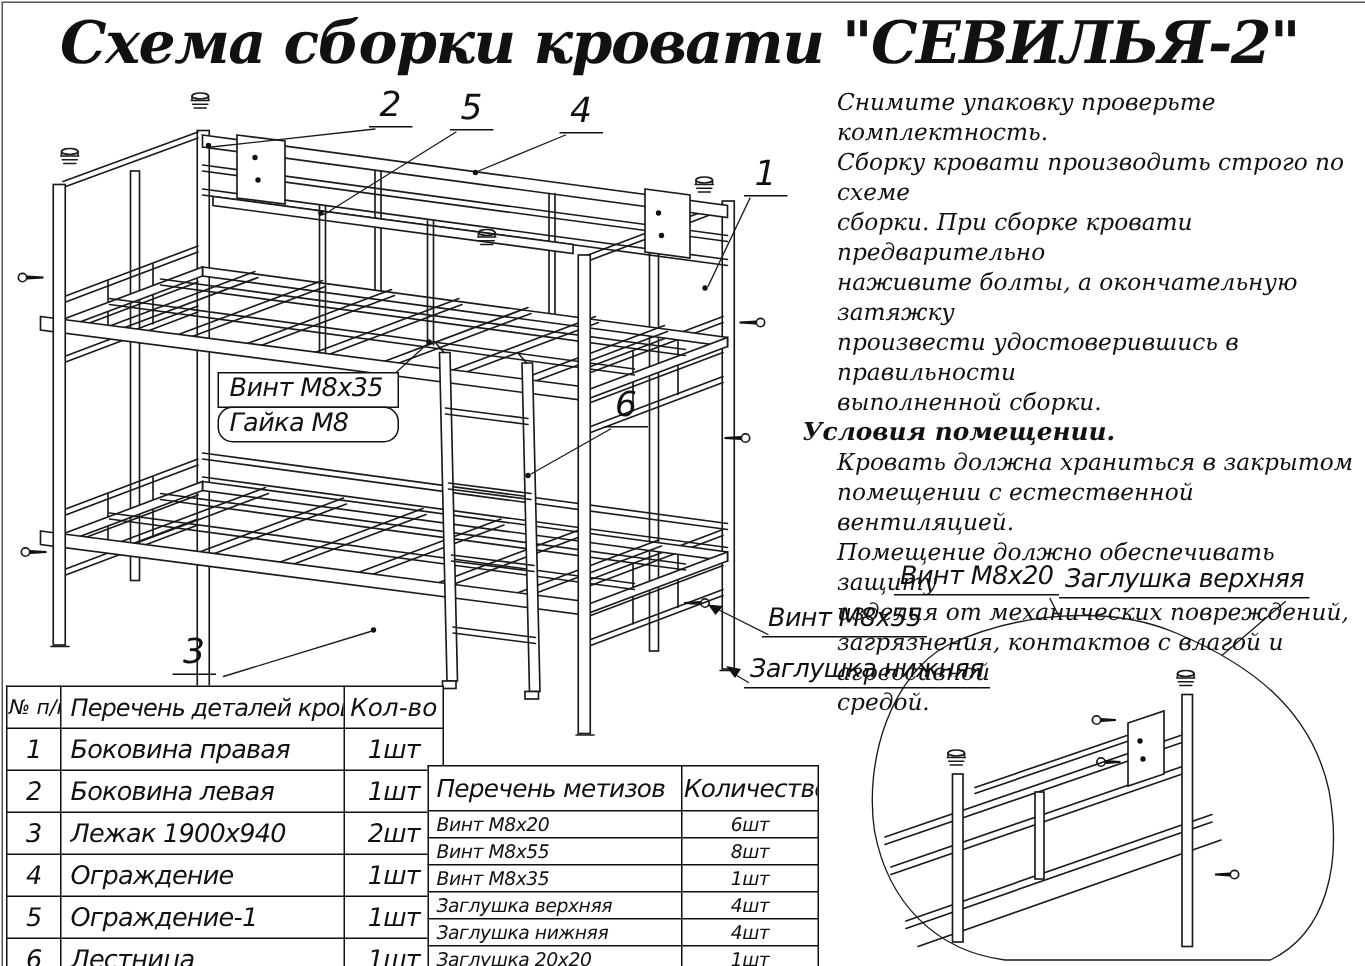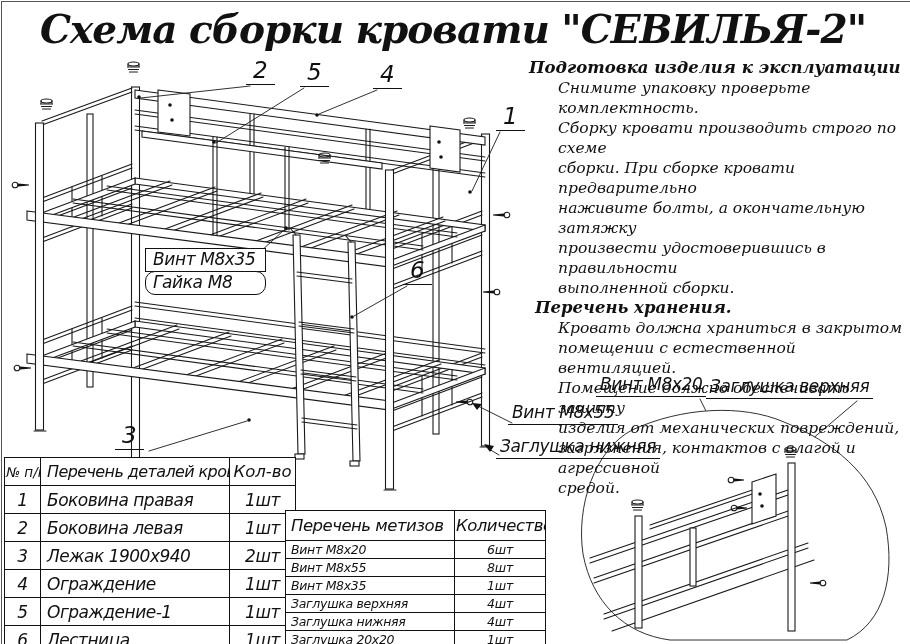--- a/index.html
+++ b/index.html
@@ -232,28 +232,27 @@
   <span class="callout" id="c3">3</span>
 
   <div class="boxlbl" id="box-m8x35">Винт М8х35</div>
   <div class="boxlbl" id="box-gaika">Гайка М8</div>
   <span class="lbl" id="lbl-m8x55">Винт М8х55</span>
   <span class="lbl" id="lbl-zagl-n">Заглушка нижняя</span>
   <span class="lbl" id="lbl-m8x20">Винт М8х20</span>
   <span class="lbl" id="lbl-zagl-v">Заглушка верхняя</span>
 
   <div class="info">
-    <div class="sec-h">Подготовка изделия к эксплуатации</div>
     <div class="sec-b">Снимите упаковку проверьте комплектность.
 Сборку кровати производить строго по схеме
 сборки. При сборке кровати  предварительно
 наживите  болты, а окончательную затяжку
 произвести удостоверившись в правильности
 выполненной сборки.</div>
-    <div class="sec-h indent">Перечень хранения.</div>
+    <div class="sec-h indent">Условия помещении.</div>
     <div class="sec-b">Кровать должна храниться в закрытом
 помещении с естественной вентиляцией.
 Помещение должно обеспечивать защиту
 изделия от механических повреждений,
 загрязнения, контактов с влагой и агрессивной
 средой.</div>
   </div>
 
   <table id="parts-table">
     <thead>

